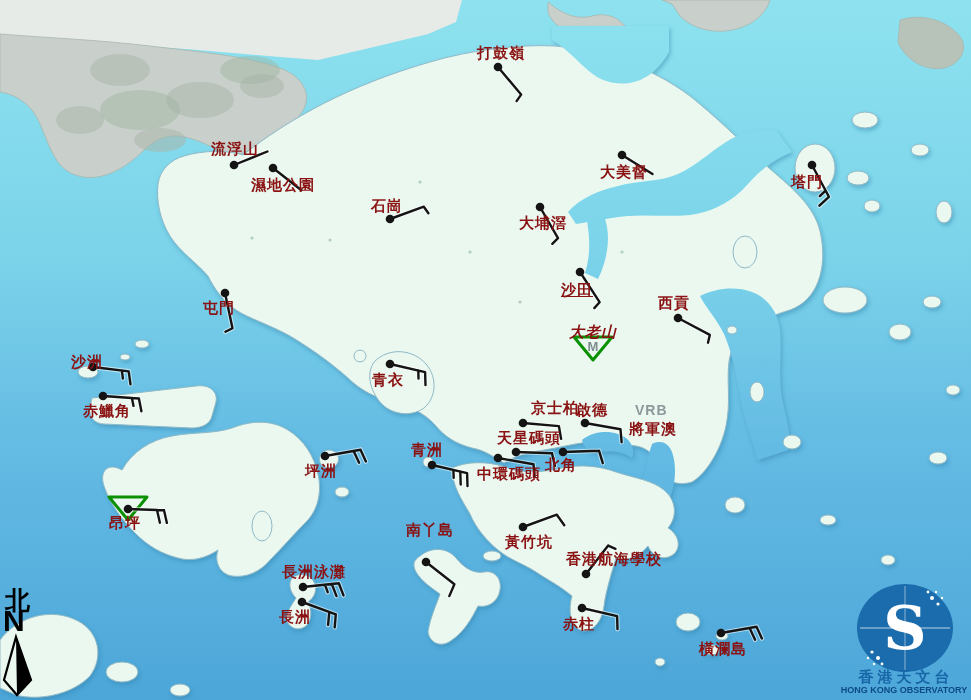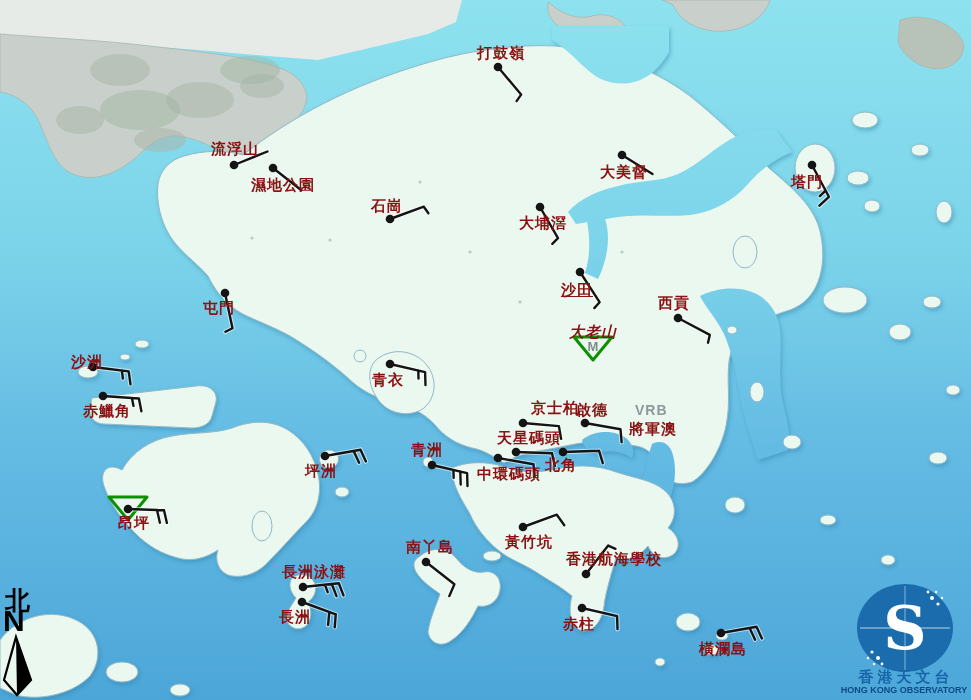--- a/index.html
+++ b/index.html
@@ -361,23 +361,23 @@
       <div class="stlabel" style="left: 497px; top: 429px;">天星碼頭</div>
       <div class="stlabel" style="left: 545px; top: 456px;">北角</div>
       <div class="stlabel" style="left: 502px; top: 399px; margin-left: 29px;">京士柏</div>
       <div class="stlabel" style="left: 576px; top: 401px;">啟德</div>
       <div class="stlabel" style="left: 629px; top: 420px;">將軍澳</div>
       <div class="vrblabel" style="left: 635px; top: 402px;">VRB</div>
       <div class="stlabel" style="left: 505px; top: 533px;">黃竹坑</div>
       <div class="stlabel" style="left: 566px; top: 550px;">香港航海學校</div>
       <div class="stlabel" style="left: 563px; top: 615px;">赤柱</div>
       <div class="stlabel" style="left: 699px; top: 640px;">橫瀾島</div>
-      <div class="stlabel" style="left: 406px; top: 538px;">南丫島</div>
+      <div class="stlabel" style="left: 406px; top: 521px;">南丫島</div>
       <div class="stlabel" style="left: 282px; top: 563px;">長洲泳灘</div>
       <div class="stlabel" style="left: 279px; top: 608px;">長洲</div>
-      <div class="stlabel" style="left: 118px; top: 514px; font-family: Liberation Serif, serif;">昂坪</div>
+      <div class="stlabel" style="left: 109px; top: 514px; font-family: Liberation Serif, serif;">昂坪</div>
     </div>
 
   <div class="compass-char">北</div>
   <div class="compass-letter">N</div>
   <div class="logo-cn">香港天文台</div>
   <div class="logo-en">HONG KONG OBSERVATORY</div>
 </div>
 
 </body></html>

